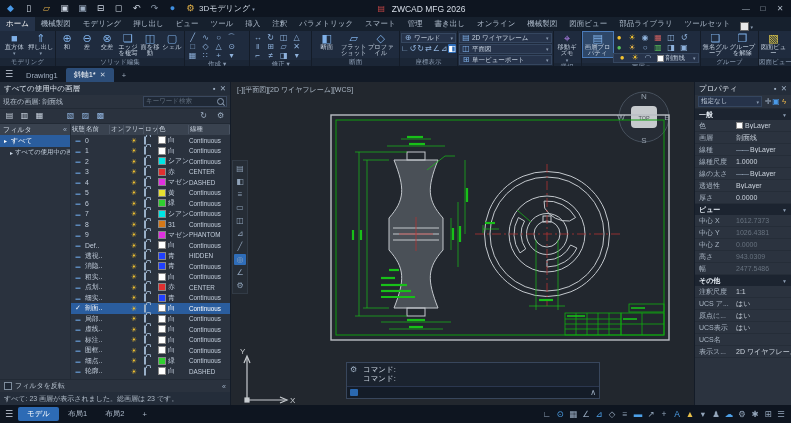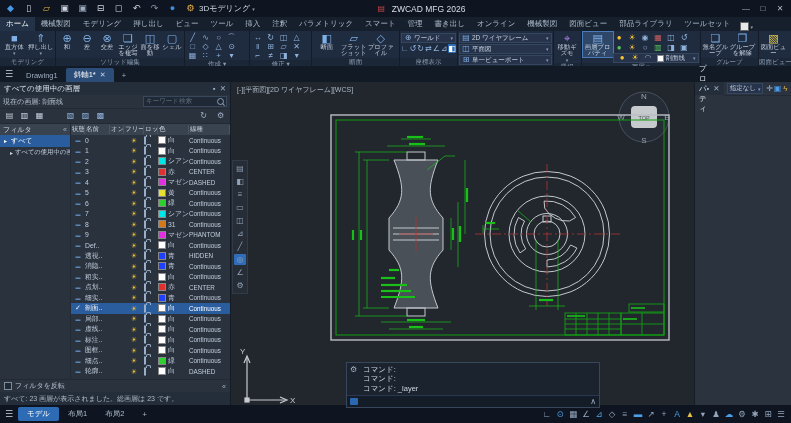--- a/index.html
+++ b/index.html
@@ -98,21 +98,21 @@
   #dtools{position:absolute;left:1px;top:78px;width:14px;display:flex;flex-direction:column;gap:2px;z-index:3;background:#262d36;padding:2px 0;border:1px solid #323b46;}
   #dtools .gi{width:12px;height:11px;font-size:8px;color:#8fa2b8;margin:0 auto;}
   #cmdpanel{position:absolute;left:115px;top:280px;width:252px;background:rgba(27,35,48,.96);
             border:1px solid #38465c;z-index:5;font-size:7.5px;}
   #cmdpanel .gear{position:absolute;left:3px;top:2px;color:#9fb0c4;font-size:8px;}
   #cmdlines{padding:2px 4px 2px 16px;color:#cdd6e2;line-height:1.25;}
   #cmdinput{height:11px;background:#141c28;display:flex;align-items:center;padding:0 3px;gap:3px;border-top:1px solid #2b3750;}
   #cmdinput .kicon{width:8px;height:7px;background:#2a68b0;border-radius:1px;flex:none;}
   #cmdinput .chev{margin-left:auto;color:#9fb0c4;font-size:8px;}
   
-  #propspanel{width:96px;background:#2b333f;border-left:1px solid #141c28;display:flex;font-size:7px;}
+  #propspanel{width:96px;background:#2b333f;border-left:1px solid #141c28;display:flex;flex-direction:column;font-size:7px;}
   #selrow{height:13px;display:flex;align-items:center;gap:2px;padding:0 3px;border-bottom:1px solid #222a35;}
   #selrow .dropbox{flex:1;height:9px;}
   #selrow .gi{width:8px;}
   .psec{height:11px;background:#1c2430;display:flex;align-items:center;padding:0 4px;color:#e2e9f1;font-weight:bold;}
   .psec .car{margin-left:auto;}
   .prow{height:11px;display:grid;grid-template-columns:37px 1fr;align-items:center;border-bottom:1px solid #252d38;padding-left:4px;}
   .prow .pl{color:#aab6c4;white-space:nowrap;overflow:hidden;}
   .prow .pv{color:#ccd4de;white-space:nowrap;overflow:hidden;display:flex;align-items:center;gap:2px;}
   .prow .pv.dim{color:#67727f;}
   .prow .pv .swat{width:5px;height:5px;}
@@ -901,21 +901,20 @@
       </g>
       <text x="9" y="272" font-size="8" fill="#c8ccd0">Y</text>
       <text x="59" y="321" font-size="8" fill="#c8ccd0">X</text>
     </svg>
 
     <div id="cmdpanel">
       <span class="gear">⚙</span>
       <div id="cmdlines">
           <div>コマンド:</div>
           <div>コマンド:</div>
-          <div>コマンド: _layer</div>
         </div>
       <div id="cmdinput">
         <span class="kicon"></span>
         <span class="chev">∧</span>
       </div>
     </div>
   </div>
 
   <div id="propspanel">
     <div class="ptitle">

